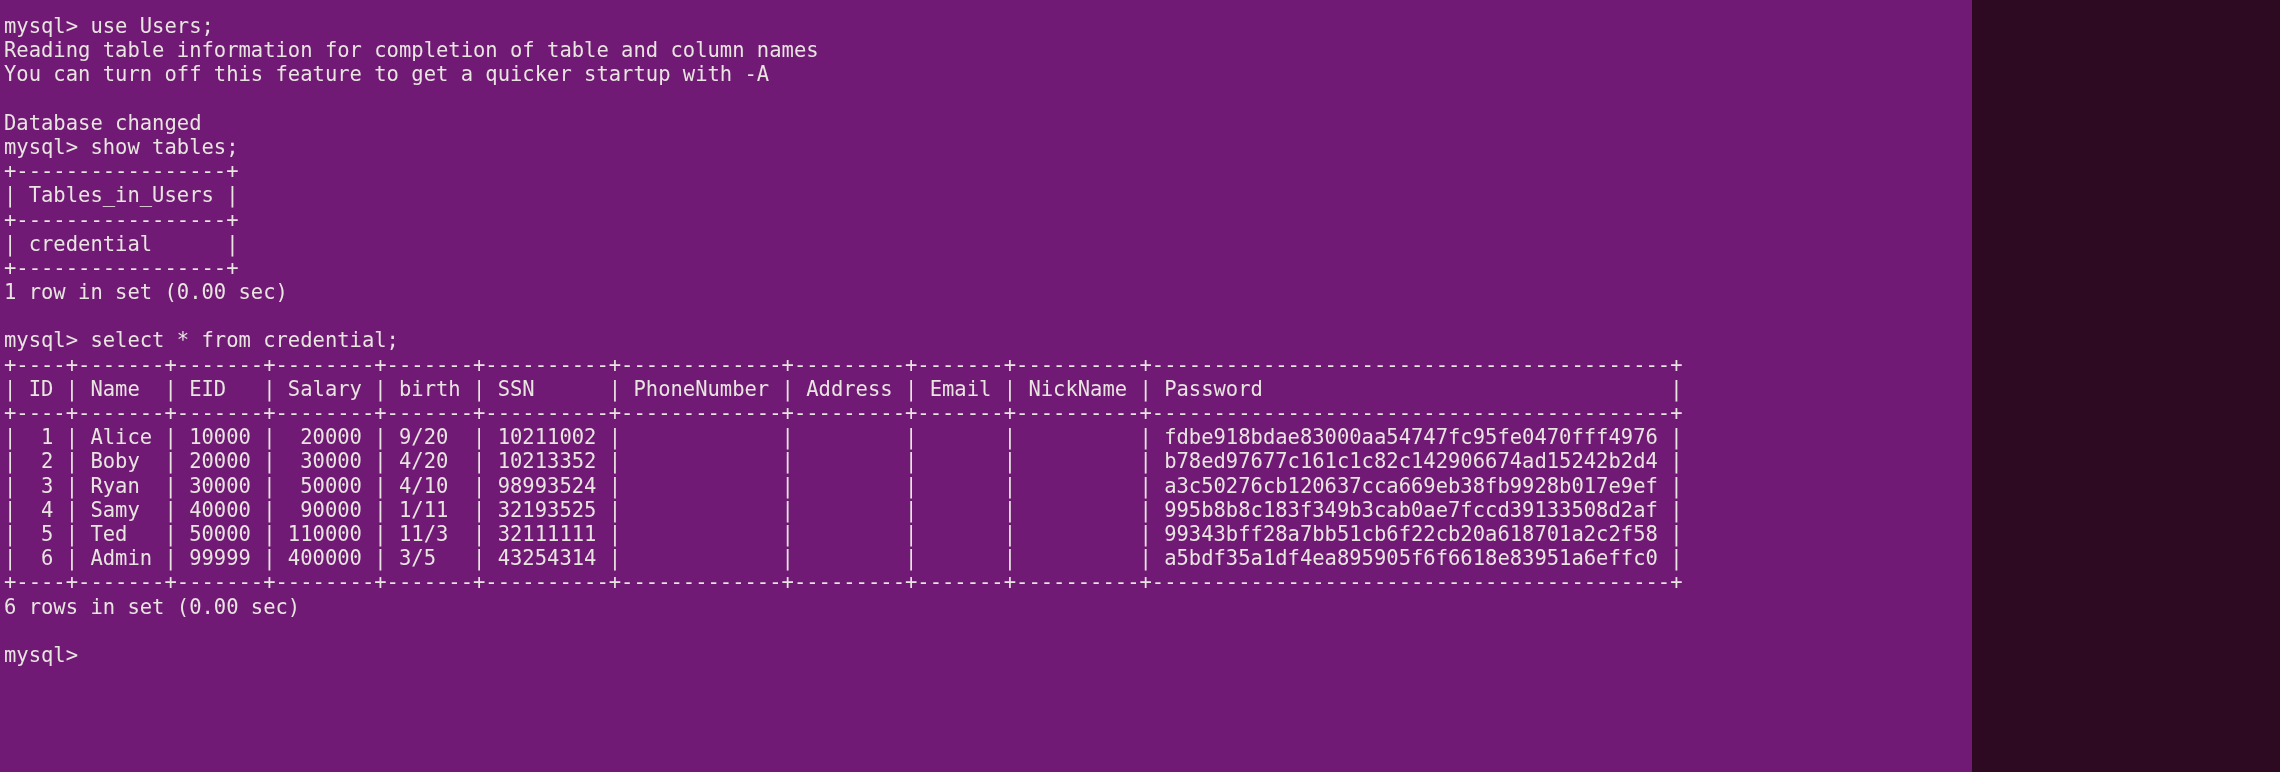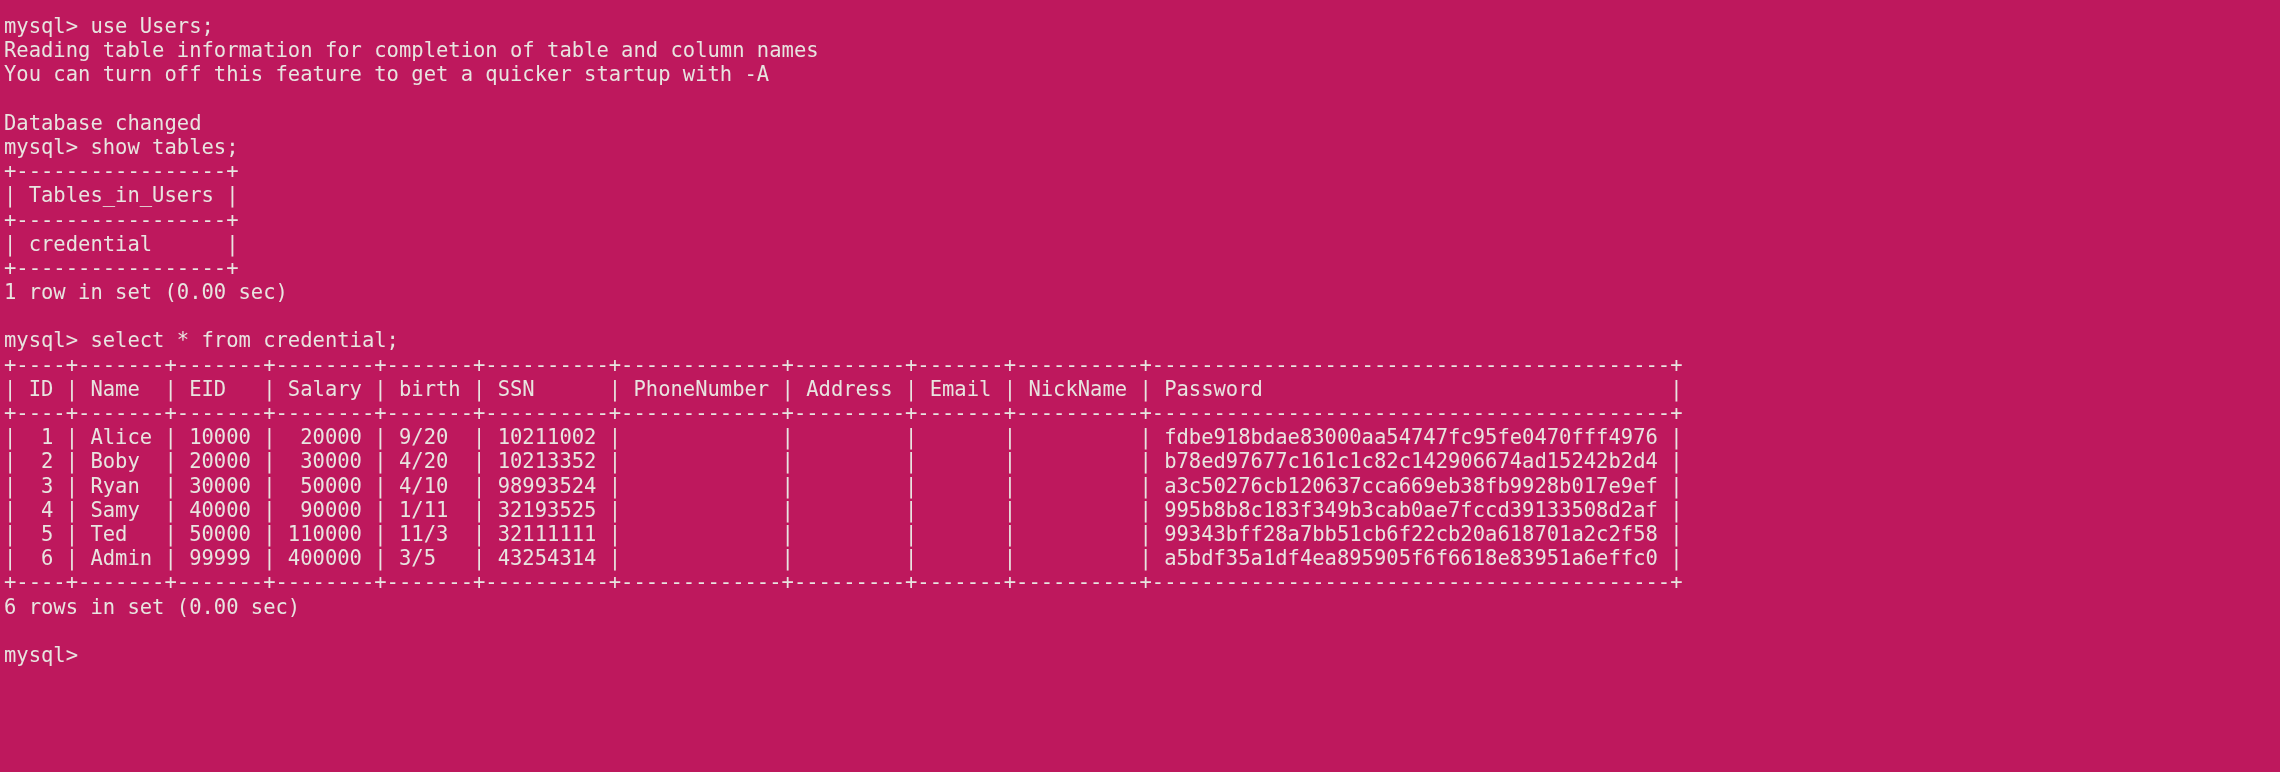--- a/index.html
+++ b/index.html
@@ -7,23 +7,23 @@
     margin: 0;
     padding: 0;
     background: #2d0922;
   }
   body {
     width: 2280px;
     height: 772px;
     overflow: hidden;
   }
   #terminal {
-    width: 2280px;
+    width: 1972px;
     height: 772px;
-    background: #be185d;
+    background: #701a75;
     box-sizing: border-box;
     padding: 14px 0 0 4px;
   }
   .screen {
     font-family: "DejaVu Sans Mono", "Liberation Mono", monospace;
     font-size: 20.5px;
     line-height: 24.2px;
     letter-spacing: 0px;
     color: #e8e4e0;
     white-space: pre;

